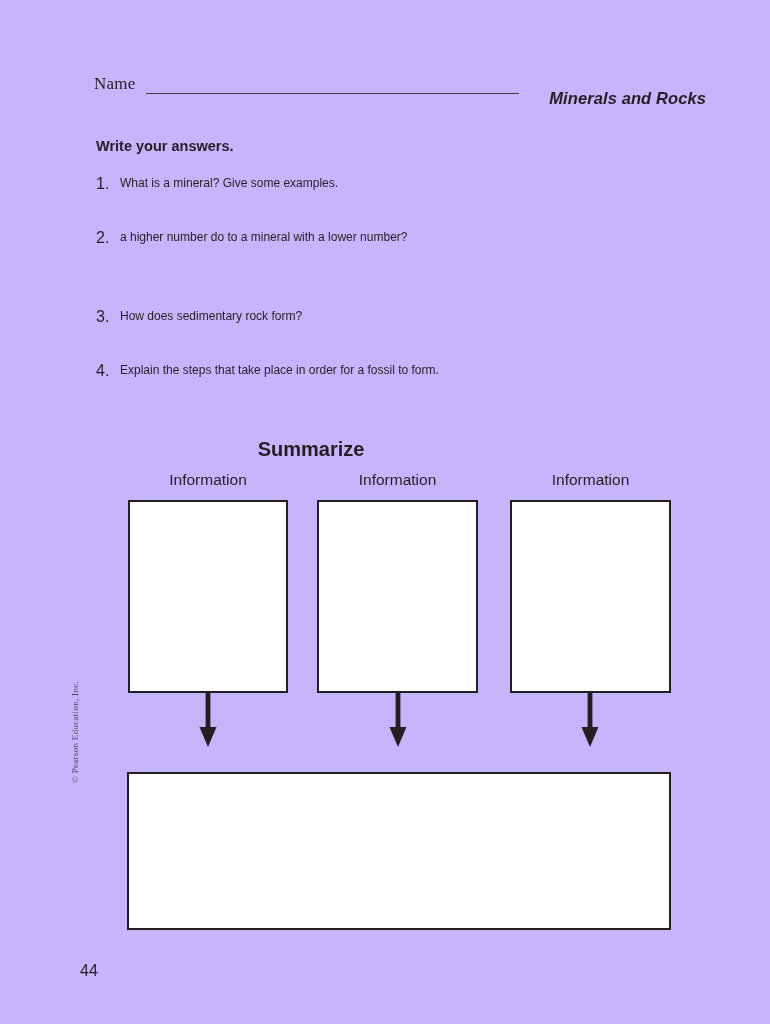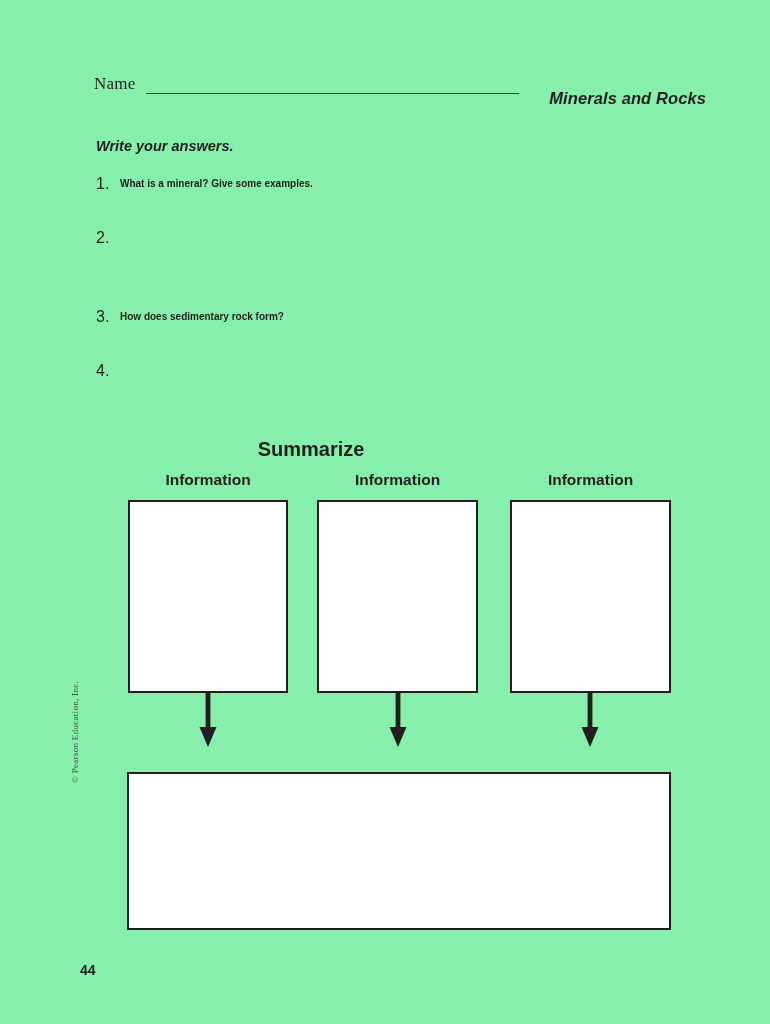--- a/index.html
+++ b/index.html
@@ -4,21 +4,21 @@
 <style>
   html, body {
     margin: 0;
     padding: 0;
     background: #ffffff;
   }
   .page {
     position: relative;
     width: 770px;
     height: 1024px;
-    background: #86efac;
+    background: #c4b5fd;
     overflow: hidden;
     font-family: "Liberation Sans", sans-serif;
     color: #231f20;
   }
 
   
   .header {
     position: absolute;
     left: 94px;
     top: 74px;
@@ -57,44 +57,42 @@
   }
 
   
   .directions {
     position: absolute;
     left: 96px;
     top: 138px;
     font-size: 14.5px;
     font-weight: bold;
     color: #231f20;
-    font-style: italic;
   }
 
   
   .question {
     position: absolute;
     left: 96px;
     width: 560px;
     display: flex;
     align-items: flex-start;
   }
   .q-num {
     width: 24px;
     flex: 0 0 24px;
     font-size: 16px;
     line-height: 25px;
     color: #231f20;
   }
   .q-text {
     flex: 1 1 auto;
-    font-size: 10px;
+    font-size: 12px;
     line-height: 25px;
     color: #231f20;
-    font-weight: bold;
   }
   .q-text .line2 {
     display: block;
   }
   #q1 { top: 171px; }
   #q2 { top: 225px; }
   #q3 { top: 304px; }
   #q4 { top: 358px; }
 
   
@@ -105,21 +103,21 @@
     width: 622px;
     text-align: center;
     font-size: 20px;
     font-weight: bold;
     color: #231f20;
   }
   .info-label {
     position: absolute;
     top: 471px;
     font-size: 15.5px;
-    font-weight: bold;
+    font-weight: normal;
     text-align: center;
     color: #231f20;
   }
   #info-label-1 { left: 128px; width: 160px; }
   #info-label-2 { left: 317px; width: 161px; }
   #info-label-3 { left: 510px; width: 161px; }
 
   .info-box {
     position: absolute;
     top: 500px;
@@ -176,22 +174,22 @@
     font-family: "Liberation Serif", serif;
     font-size: 9px;
     letter-spacing: 0.3px;
     color: #4a4a4a;
     white-space: nowrap;
   }
   .page-number {
     position: absolute;
     left: 80px;
     top: 962px;
-    font-size: 14px;
-    font-weight: bold;
+    font-size: 16px;
+    font-weight: normal;
     color: #231f20;
   }
 </style>
 </head>
 <body>
 
 <div class="page">
 
   <div class="header">
     <span class="name-label">Name</span>
@@ -201,31 +199,31 @@
 
   <div class="directions">Write your answers.</div>
 
   <div class="question" id="q1">
     <span class="q-num">1.</span>
     <span class="q-text">What is a mineral? Give some examples.</span>
   </div>
 
   <div class="question" id="q2">
     <span class="q-num">2.</span>
-    <span class="q-text"></span>
+    <span class="q-text"><span class="line2">a higher number do to a mineral with a lower number?</span></span>
   </div>
 
   <div class="question" id="q3">
     <span class="q-num">3.</span>
     <span class="q-text">How does sedimentary rock form?</span>
   </div>
 
   <div class="question" id="q4">
     <span class="q-num">4.</span>
-    <span class="q-text"></span>
+    <span class="q-text"><span>Explain the steps that take place in order for a fossil to form.</span></span>
   </div>
 
   <div class="organizer-title">Summarize</div>
 
   <div class="info-label" id="info-label-1">Information</div>
   <div class="info-label" id="info-label-2">Information</div>
   <div class="info-label" id="info-label-3">Information</div>
 
   <div class="info-box" id="info-box-1"></div>
   <div class="info-box" id="info-box-2"></div>

